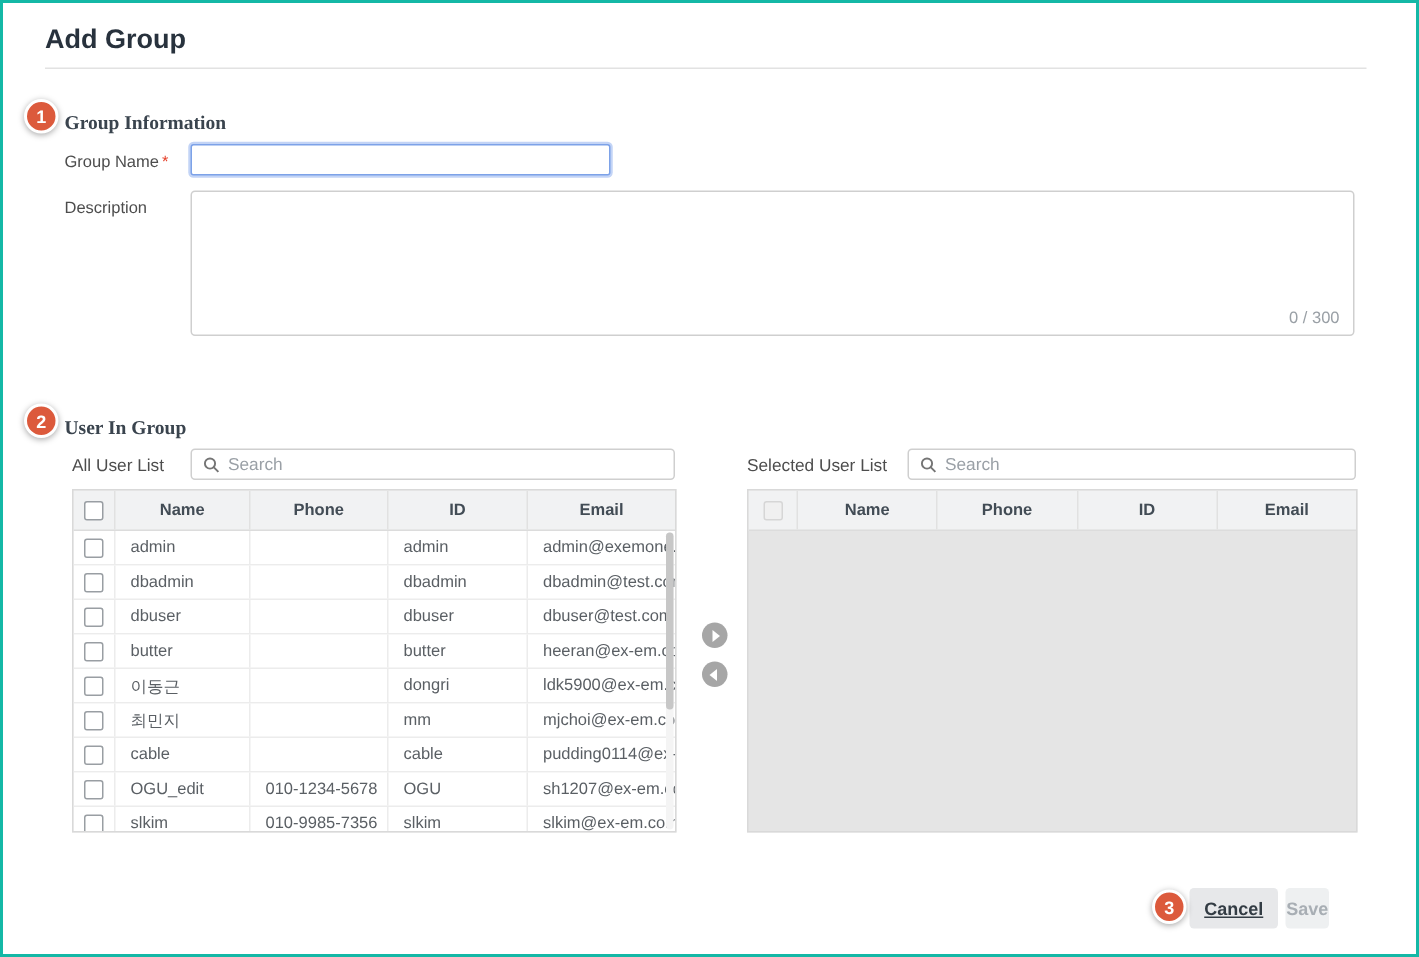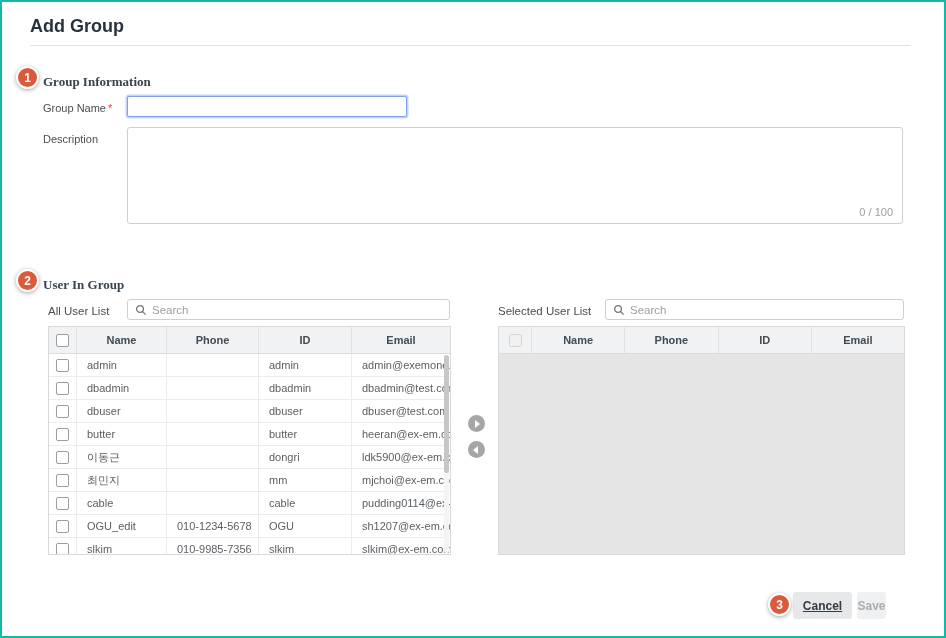--- a/index.html
+++ b/index.html
@@ -198,21 +198,21 @@
   <div class="section-title s1">Group Information</div>
 
   <div class="field-label lbl-group-name">
     <span>Group Name</span><span class="req-mark">*</span>
   </div>
   <input class="group-name-input" type="text" value="" style="">
 
   <div class="field-label lbl-description">Description</div>
   <div class="description-wrap">
     <textarea class="description-input" style=""></textarea>
-    <div class="char-counter">0 / 100</div>
+    <div class="char-counter">0 / 300</div>
   </div>
 
   <div class="step-badge badge-2">2</div>
   <div class="section-title s2">User In Group</div>
 
   <div class="list-label lbl-all-users">All User List</div>
   <div class="list-label lbl-selected-users">Selected User List</div>
 
   <div class="search-box search-left">
     <svg width="12" height="12" viewBox="0 0 12 12">

